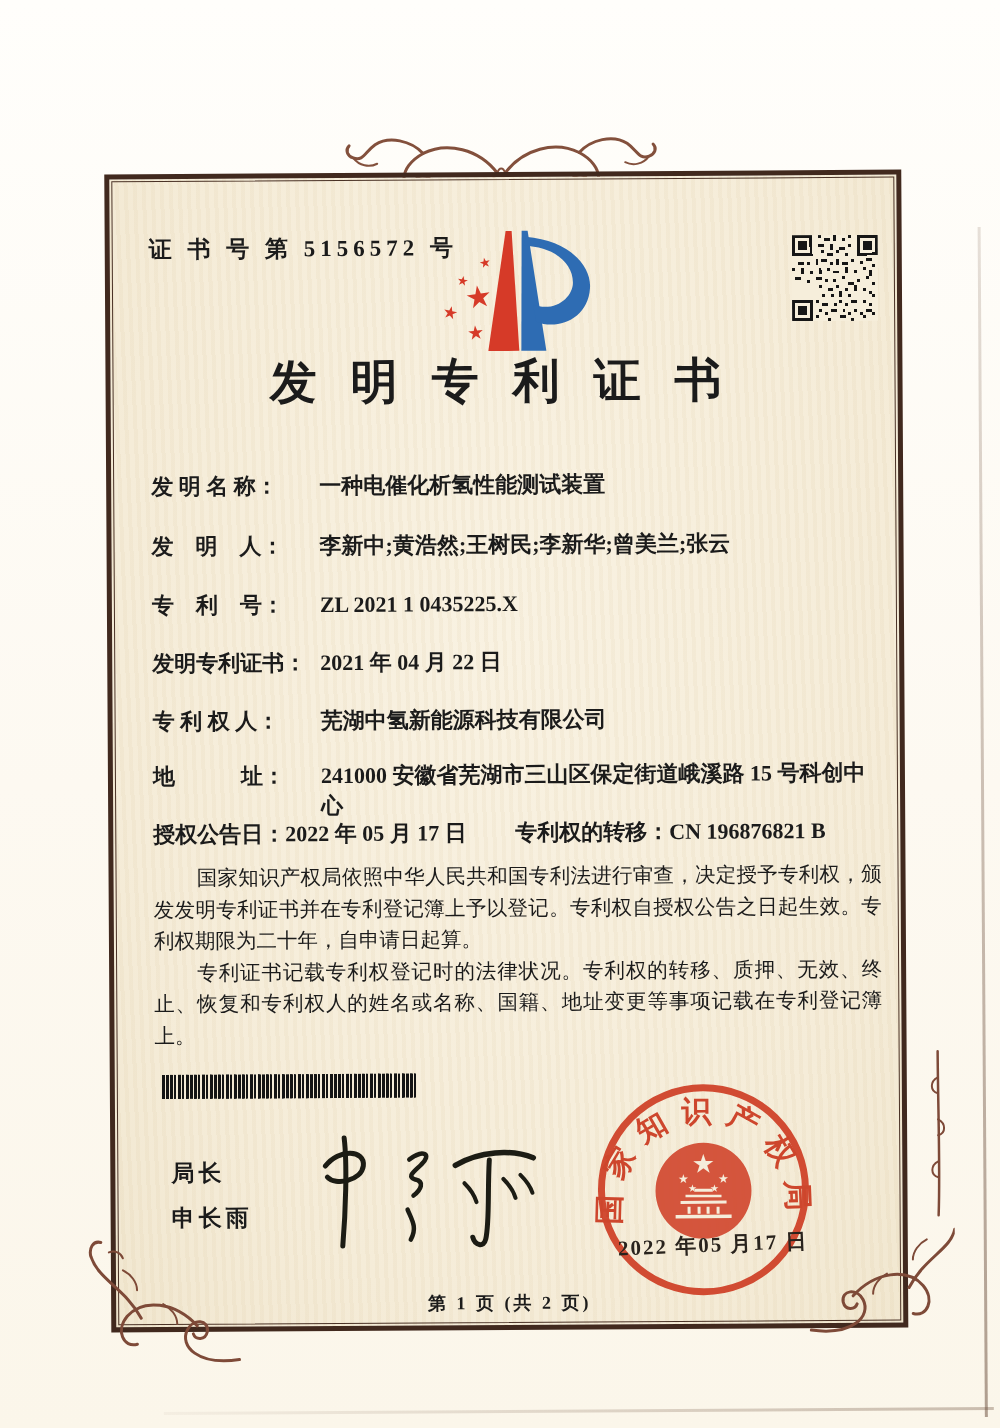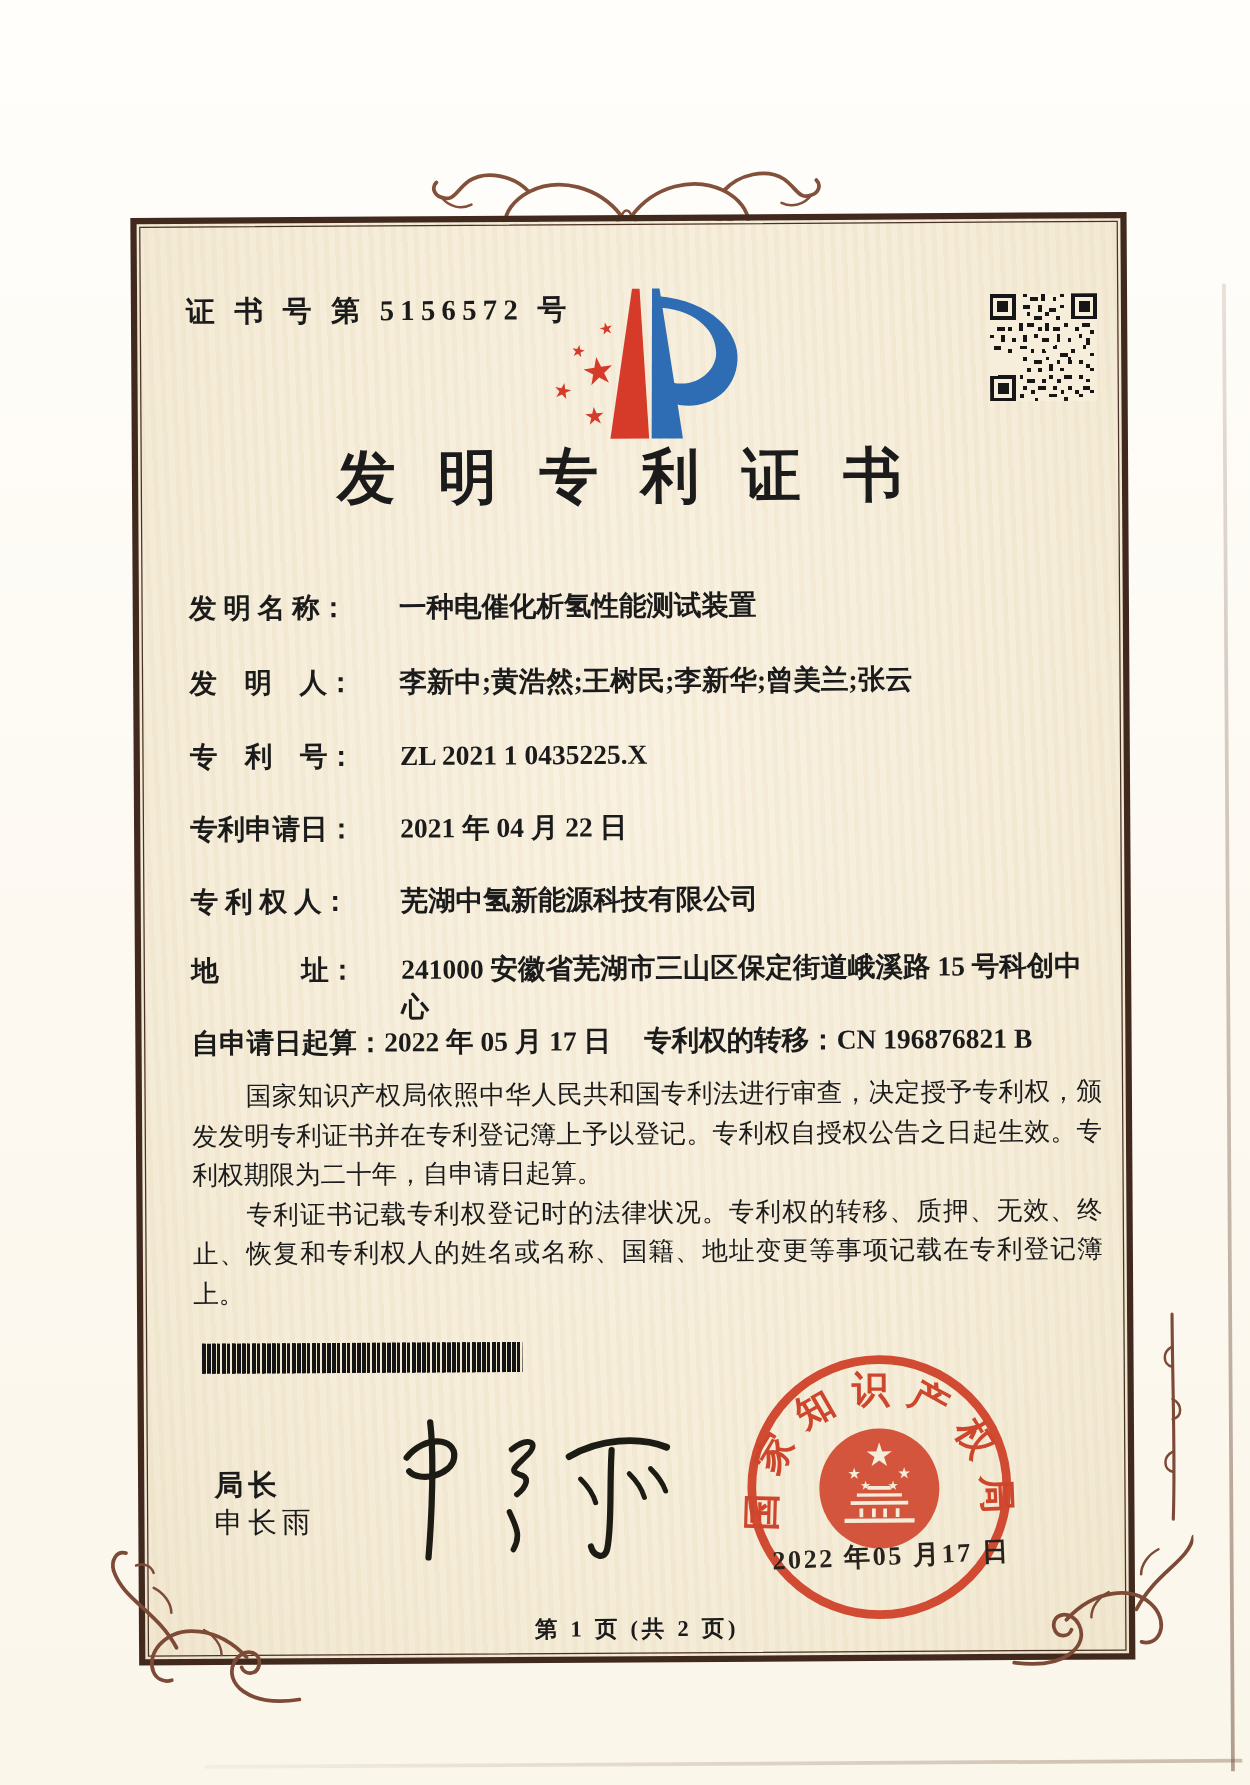--- a/index.html
+++ b/index.html
@@ -43,22 +43,22 @@
     font-size:20.5px; line-height:31.5px; text-align:justify; }
   .paras p { text-indent:2.1em; }
 
   .barcode { position:absolute; left:47px; top:896px; width:256px; height:24px;
     background:
       repeating-linear-gradient(90deg,#141414 0 2px,transparent 2px 4px),
       repeating-linear-gradient(90deg,#141414 0 3px,transparent 3px 8px),
       repeating-linear-gradient(90deg,#141414 0 1px,transparent 1px 6px);
   }
 
-  .director-title { position:absolute; left:56px; top:979px; font-size:23px; font-weight:700; letter-spacing:4px;margin-top:15px; }
-  .director-name  { position:absolute; left:56px; top:1024px; font-size:23px; font-weight:400; letter-spacing:4px; }
+  .director-title { position:absolute; left:56px; top:979px; font-size:23px; font-weight:700; letter-spacing:4px; }
+  .director-name  { position:absolute; left:56px; top:1024px; font-size:23px; font-weight:700; letter-spacing:4px; }
   .signature { position:absolute; left:172px; top:952px; width:268px; height:128px; }
 
   .seal { position:absolute; left:477px; top:903px; width:222px; height:222px; opacity:.95; }
   .seal-date { position:absolute; left:502px; top:1053px; width:300px; font-size:21px; font-weight:700;
     letter-spacing:2px; color:#29231d; transform:rotate(-2deg); }
 
   .footer { position:absolute; left:0; top:1114px; width:100%; text-align:center;
     font-size:18px; font-weight:600; letter-spacing:3px; }
 
   .orn-top { position:absolute; left:333px; top:127px; width:344px; height:88px; }
@@ -215,34 +215,34 @@
     </div>
     <div class="row r2">
       <span class="lbl">发　明　人：</span>
       <span class="val">李新中;黄浩然;王树民;李新华;曾美兰;张云</span>
     </div>
     <div class="row r3">
       <span class="lbl">专　利　号：</span>
       <span class="val">ZL 2021 1 0435225.X</span>
     </div>
     <div class="row r4">
-      <span class="lbl">专利申请日：</span>
+      <span class="lbl">发明专利证书：</span>
       <span class="val">2021 年 04 月 22 日</span>
     </div>
     <div class="row r5">
       <span class="lbl">专 利 权 人：</span>
       <span class="val">芜湖中氢新能源科技有限公司</span>
     </div>
     <div class="row r6">
       <span class="lbl">地　　　址：</span>
       <span class="val">241000 安徽省芜湖市三山区保定街道峨溪路 15 号科创中心</span>
     </div>
 
     <div class="grant">
-      <span>自申请日起算：</span><span>2022 年 05 月 17 日</span>
+      <span>授权公告日：</span><span>2022 年 05 月 17 日</span>
       <span class="pair2"><span>专利权的转移：</span><span>CN 196876821 B</span></span>
     </div>
 
     <div class="paras">
       <p>国家知识产权局依照中华人民共和国专利法进行审查，决定授予专利权，颁发发明专利证书并在专利登记簿上予以登记。专利权自授权公告之日起生效。专利权期限为二十年，自申请日起算。</p>
       <p>专利证书记载专利权登记时的法律状况。专利权的转移、质押、无效、终止、恢复和专利权人的姓名或名称、国籍、地址变更等事项记载在专利登记簿上。</p>
     </div>
 
     <div class="barcode"></div>
 

